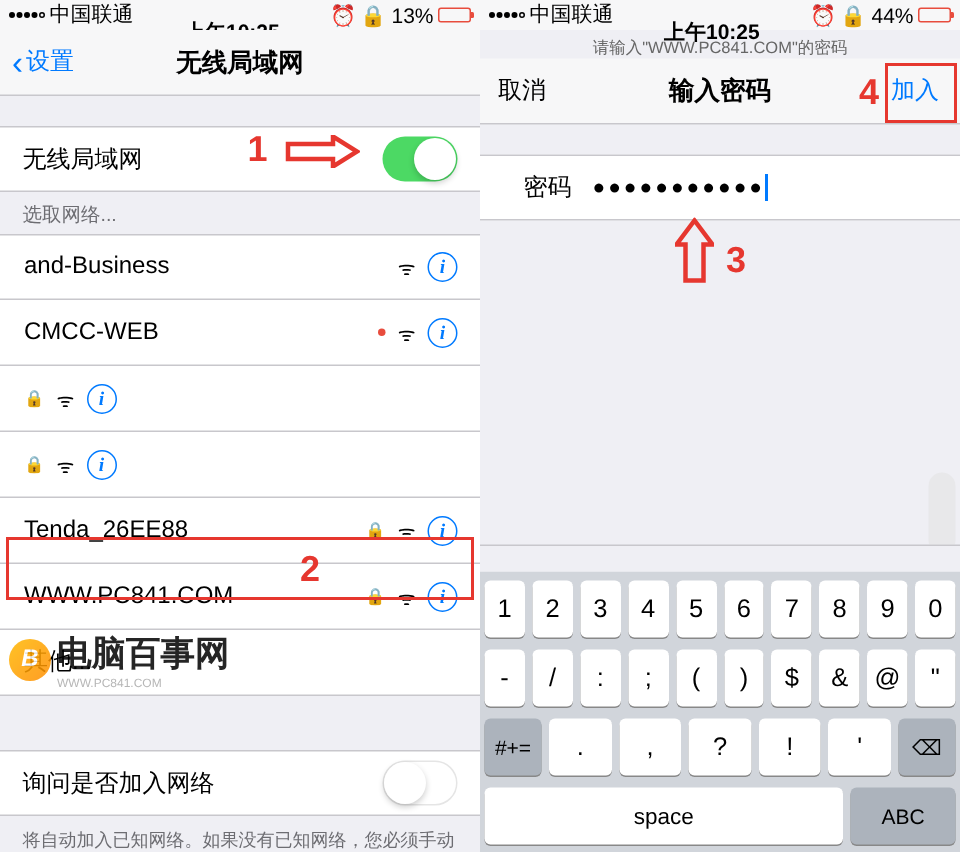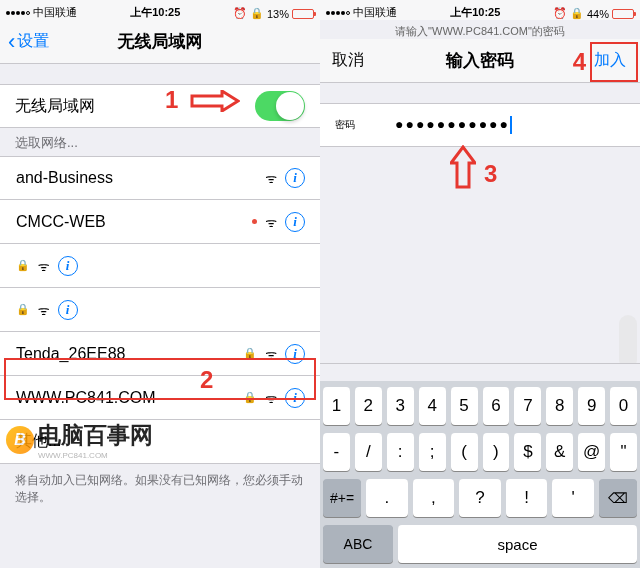--- a/index.html
+++ b/index.html
@@ -1,20 +1,20 @@
 <!DOCTYPE html>
 <html><head>
 <meta charset="utf-8">
 <style>
 * { margin: 0; padding: 0; box-sizing: border-box; font-family: -apple-system, "Helvetica Neue", sans-serif; }
 body { background: #fff; width: 640px; height: 568px; position: relative; overflow: hidden; }
 .screens { display: flex; }
 .screen { width: 320px; height: 568px; background: #efeff4; position: relative; overflow: hidden; }
 
-.status-bar { height: 20px; background: #f7f7f8; display: flex; align-items: flex-end; padding: 0 6px; font-size: 11px; color: #000; }
+.status-bar { height: 20px; background: #f7f7f8; display: flex; align-items: center; padding: 0 6px; font-size: 14px; color: #000; }
 .status-left { display: flex; align-items: center; gap: 3px; }
 .status-center { flex: 1; text-align: center; font-weight: 600; margin-top: 24px; }
 .status-right { display: flex; align-items: center; gap: 3px; }
 .dots { display: flex; gap: 1px; }
 .dot { width: 4px; height: 4px; border-radius: 50%; background: #000; }
 .dot.empty { background: transparent; border: 0.5px solid #000; }
 .battery { width: 22px; height: 10px; border: 1px solid #e84c3d; border-radius: 2px; position: relative; }
 .battery::after { content: ''; position: absolute; right: -3px; top: 2px; width: 2px; height: 4px; background: #e84c3d; border-radius: 0 1px 1px 0; }
 .battery-fill { width: 15%; height: 100%; background: #e84c3d; }
 
@@ -38,21 +38,21 @@
 .switch { width: 50px; height: 30px; border-radius: 15px; background: #4cd964; position: relative; }
 .switch::after { content: ''; width: 28px; height: 28px; background: #fff; border-radius: 50%; position: absolute; top: 1px; right: 1px; box-shadow: 0 2px 4px rgba(0,0,0,0.2); }
 .switch.off { background: #fff; border: 1.5px solid #e5e5e5; }
 .switch.off::after { left: 0; right: auto; top: 0; }
 
 .info-icon { width: 20px; height: 20px; border: 1.5px solid #007aff; border-radius: 50%; display: flex; align-items: center; justify-content: center; color: #007aff; font-size: 13px; font-style: italic; font-family: Georgia, serif; font-weight: bold; }
 .wifi-icon { font-size: 13px; color: #000; }
 .lock-icon { font-size: 11px; color: #000; }
 .red-dot { width: 5px; height: 5px; background: #e84c3d; border-radius: 50%; }
 
-.pwd-label { width: 60px; font-size: 10px; }
+.pwd-label { width: 60px; font-size: 16px; text-align: center; }
 .pwd-value { font-size: 14px; letter-spacing: 2px; flex: 1; }
 .pwd-cursor { display: inline-block; width: 1.5px; height: 18px; background: #007aff; vertical-align: middle; }
 
 .annot-red-box { position: absolute; border: 2.5px solid #e6372f; pointer-events: none; }
 .annot-num { position: absolute; color: #e6372f; font-size: 24px; font-weight: bold; pointer-events: none; font-family: sans-serif; }
 .annot-arrow-r { position: absolute; pointer-events: none; }
 .annot-arrow-u { position: absolute; pointer-events: none; }
 
 .watermark { position: absolute; left: 6px; top: 420px; display: flex; align-items: center; gap: 4px; opacity: 0.85; }
 .wm-logo { width: 28px; height: 28px; border-radius: 50%; background: linear-gradient(135deg,#ffb800,#ff8c00); display: flex; align-items: center; justify-content: center; color: #fff; font-weight: bold; font-style: italic; font-size: 16px; }
@@ -165,20 +165,26 @@
     </div>
 
     <div class="watermark">
       <div class="wm-logo">B</div>
       <div>
         <div class="wm-text">电脑百事网</div>
         <div class="wm-sub">WWW.PC841.COM</div>
       </div>
     </div>
 
+    <div class="cell-group" style="margin-top:36px">
+      <div class="cell">
+        <span class="cell-label">询问是否加入网络</span>
+        <div class="switch off"></div>
+      </div>
+    </div>
     <div class="section-footer">将自动加入已知网络。如果没有已知网络，您必须手动选择。</div>
 
     <span class="annot-num" style="left:165px;top:86px">1</span>
     <svg class="annot-arrow-r" style="left:190px;top:90px" width="50" height="22">
         <path d="M2 6 h30 v-5 l16 10 l-16 10 v-5 h-30 z" fill="none" stroke="#e6372f" stroke-width="3"></path>
       </svg>
     <div class="annot-red-box" style="left:4px;top:358px;width:312px;height:42px"></div>
     <span class="annot-num" style="left:200px;top:366px">2</span>
   </div>
 
@@ -259,18 +265,18 @@
         <div class="key">.</div>
         <div class="key">,</div>
         <div class="key">?</div>
         <div class="key">!</div>
         <div class="key">'</div>
         <div class="key dark wide">
             <span>⌫</span>
           </div>
       </div>
       <div class="kb-row" style="margin-bottom:2px">
+        <div class="key space">space</div>
         <div class="key dark abc">ABC</div>
-        <div class="key space">space</div>
       </div>
     </div>
   </div>
 </div>
 
 </body></html>

